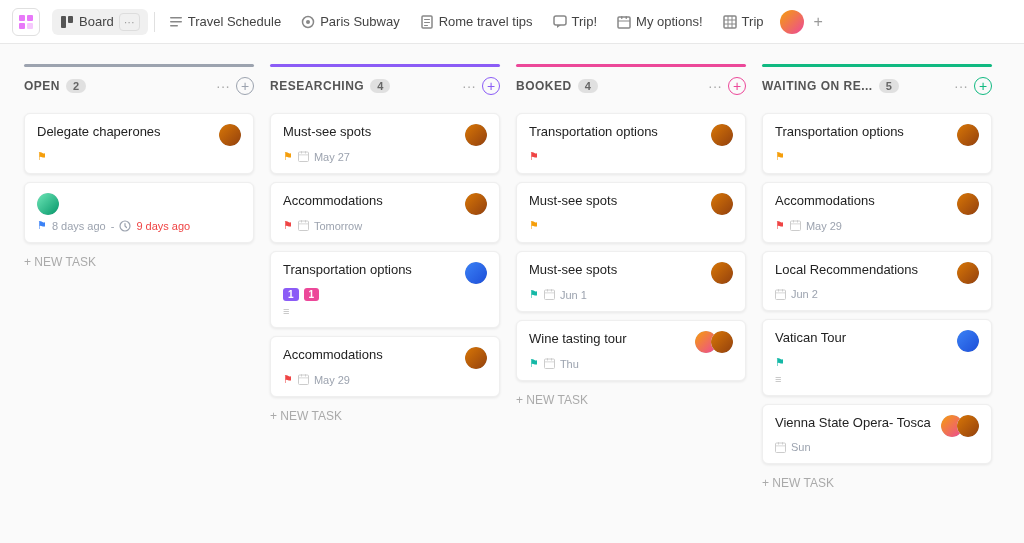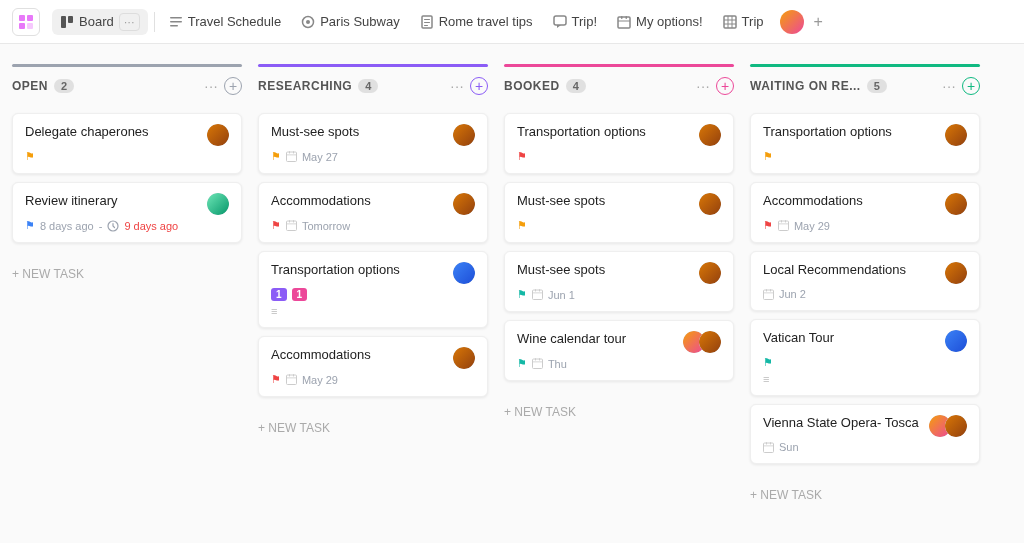--- a/index.html
+++ b/index.html
@@ -48,21 +48,21 @@
       display: flex;
       align-items: center;
       justify-content: center;
       margin-right: 8px;
       flex-shrink: 0;
     }
 
     
     .board-area {
       display: flex;
-      padding: 20px 12px;
+      padding: 20px 24px;
       gap: 0;
       overflow-x: auto;
       height: calc(100vh - 44px);
       background: #fafafa;
     }
 
     
     .column {
       width: 230px;
       min-width: 230px;
@@ -193,21 +193,21 @@
       gap: 4px;
       margin-top: 4px;
     }
     .small-icon { font-size: 11px; color: #bbb; }
 
     .new-task-btn {
       color: #aaa;
       font-size: 12px;
       cursor: pointer;
       padding: 4px 0;
-      margin-top: 12px;
+      margin-top: 0;
     }
 
     .avatar-stack {
       display: flex;
       align-items: center;
     }
     .avatar-stack .avatar:not(:first-child) {
       margin-left: -6px;
     }
   </style>
@@ -317,21 +317,20 @@
             <div class="avatar-img brown"></div>
           </div>
       </div>
       <div class="card-meta">
         <span class="flag-yellow">⚑</span>
       </div>
     </div>
 
     <div class="card">
       <div class="card-top">
-        <span class="card-title">Review itinerary</span>
         <div class="avatar">
             <div class="avatar-img" style="background:linear-gradient(135deg,#6ee7b7,#059669);"></div>
           </div>
       </div>
       <div class="card-meta">
         <span class="flag-blue">⚑</span>
         <span class="meta-text">8 days ago</span>
         <span class="meta-text">-</span>
         <svg width="12" height="12" viewBox="0 0 12 12" fill="none">
             <circle cx="6" cy="6" r="5" stroke="#9ca3af" stroke-width="1.2" fill="none"></circle>
@@ -480,21 +479,21 @@
             <rect x="3" y="0" width="1" height="2.5" rx="0.5" fill="#ccc"></rect>
             <rect x="7" y="0" width="1" height="2.5" rx="0.5" fill="#ccc"></rect>
             <rect x="0.5" y="3.5" width="10" height="0.8" fill="#ccc"></rect>
           </svg>
         <span class="meta-text">Jun 1</span>
       </div>
     </div>
 
     <div class="card">
       <div class="card-top">
-        <span class="card-title">Wine calendar tour</span>
+        <span class="card-title">Wine tasting tour</span>
         <div class="avatar-stack">
           <div class="avatar">
               <div class="avatar-img multi"></div>
             </div>
           <div class="avatar">
               <div class="avatar-img brown"></div>
             </div>
         </div>
       </div>
       <div class="card-meta">

